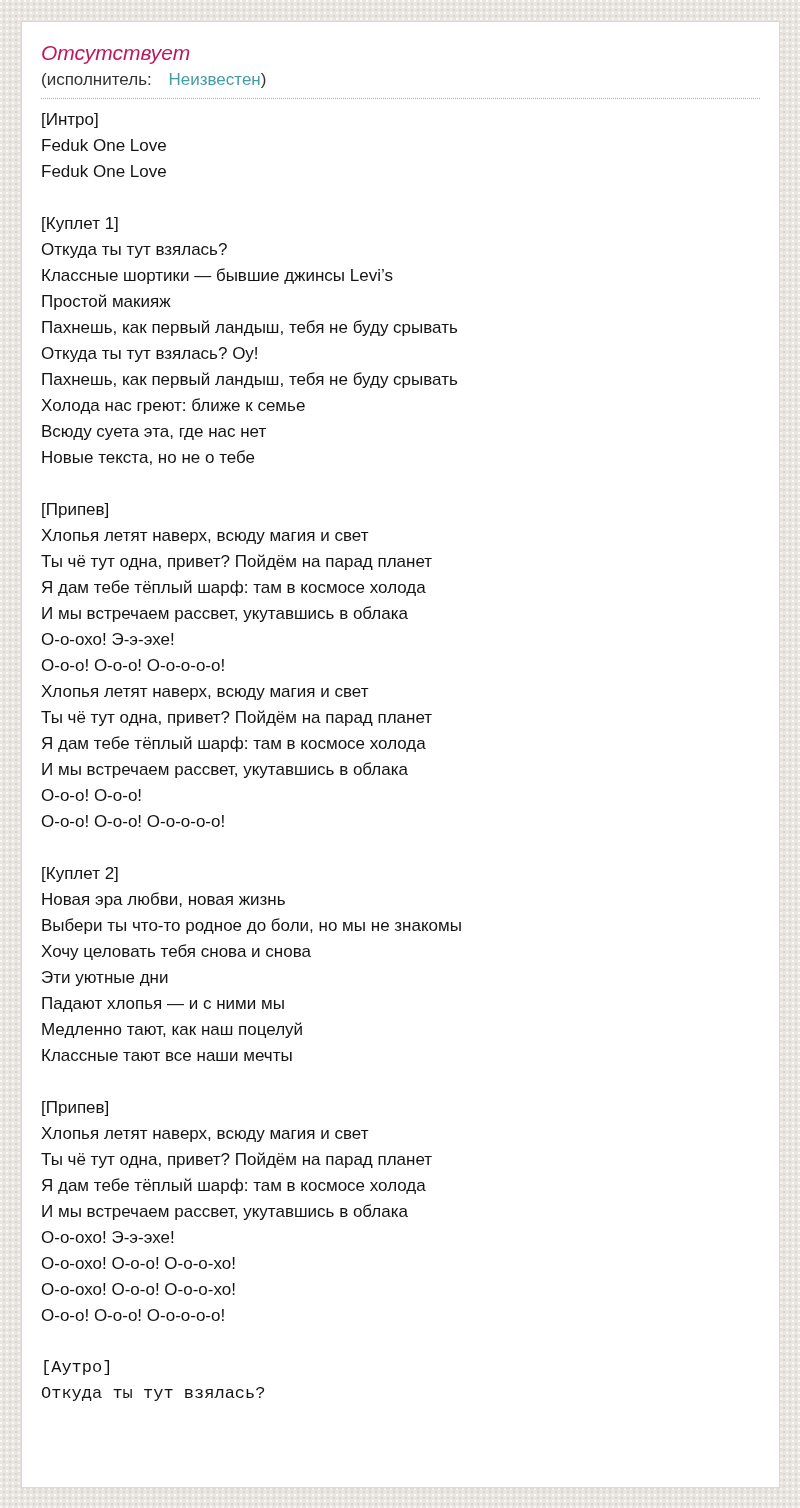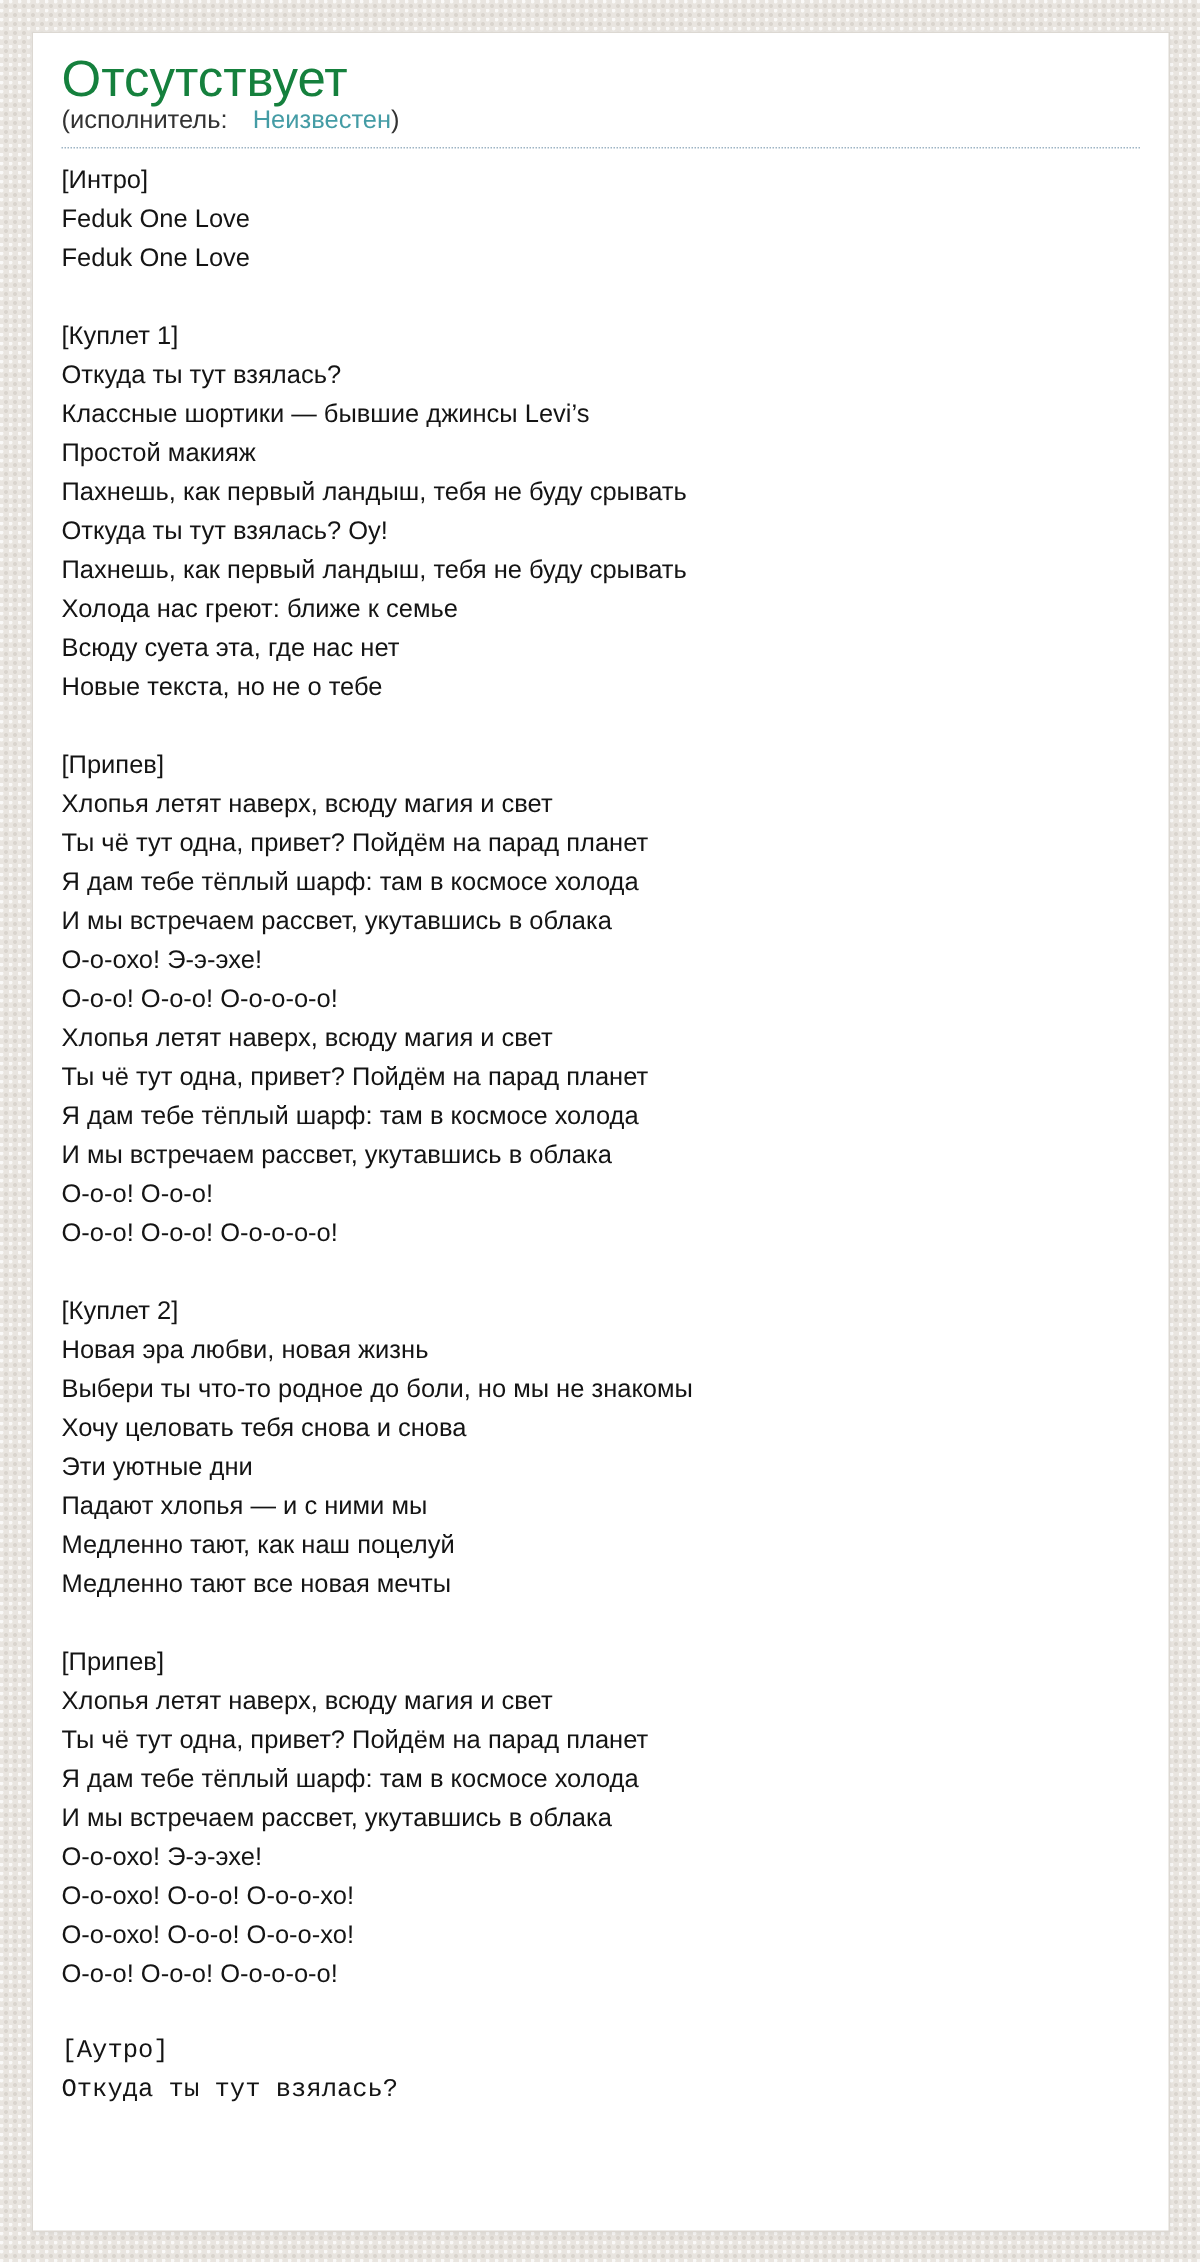--- a/index.html
+++ b/index.html
@@ -18,24 +18,25 @@
   .card {
     margin: 21px 20px 0 21px;
     width: 759px;
     height: 1467px;
     background: #ffffff;
     border: 1px solid #dcd8d2;
     box-shadow: 0 1px 3px rgba(0,0,0,0.07);
     padding: 15px 19px 20px 19px;
   }
   .song-title {
-    font-size: 34px;
+    font-size: 21px;
     line-height: 32px;
     font-weight: 400;
-    color: #15803d;
+    color: #be185d;
+    font-style: italic;
   }
   .artist-line {
     font-size: 17px;
     line-height: 22px;
     color: #333333;
     padding-bottom: 7px;
     border-bottom: 1px dotted #9db4c4;
   }
   .artist-link {
     color: #449ca5;
@@ -95,21 +96,21 @@
         <div class="line">О-о-о! О-о-о! О-о-о-о-о!</div>
       </div>
       <div class="block">
         <div class="line">[Куплет 2]</div>
         <div class="line">Новая эра любви, новая жизнь</div>
         <div class="line">Выбери ты что-то родное до боли, но мы не знакомы</div>
         <div class="line">Хочу целовать тебя снова и снова</div>
         <div class="line">Эти уютные дни</div>
         <div class="line">Падают хлопья — и с ними мы</div>
         <div class="line">Медленно тают, как наш поцелуй</div>
-        <div class="line">Медленно тают все новая мечты</div>
+        <div class="line">Классные тают все наши мечты</div>
       </div>
       <div class="block">
         <div class="line">[Припев]</div>
         <div class="line">Хлопья летят наверх, всюду магия и свет</div>
         <div class="line">Ты чё тут одна, привет? Пойдём на парад планет</div>
         <div class="line">Я дам тебе тёплый шарф: там в космосе холода</div>
         <div class="line">И мы встречаем рассвет, укутавшись в облака</div>
         <div class="line">О-о-охо! Э-э-эхе!</div>
         <div class="line">О-о-охо! О-о-о! О-о-о-хо!</div>
         <div class="line">О-о-охо! О-о-о! О-о-о-хо!</div>

